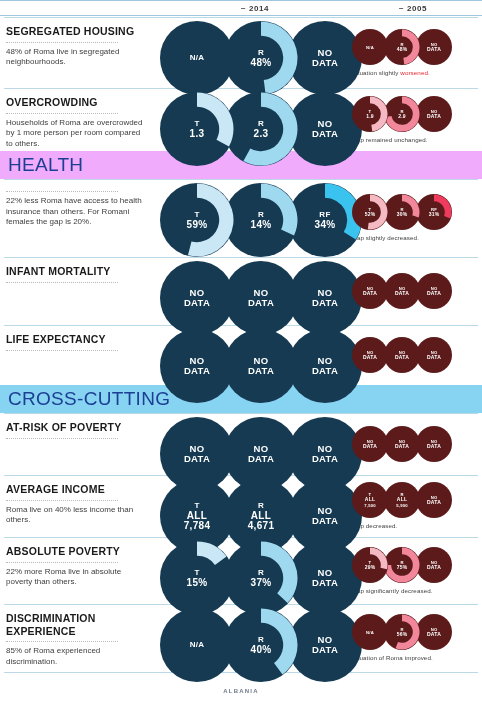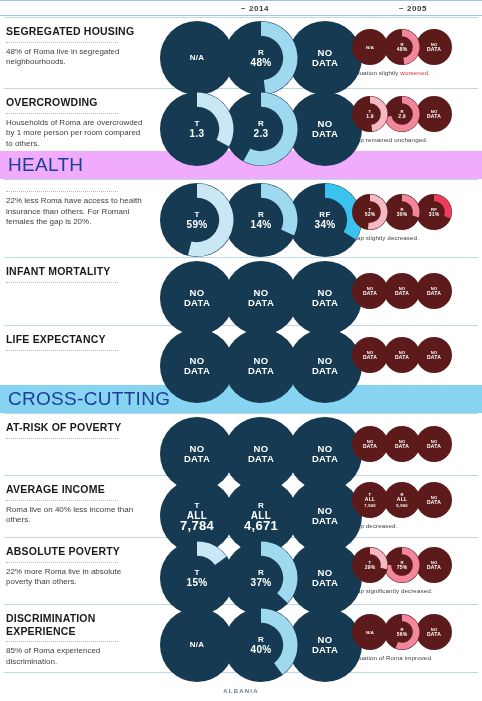--- a/index.html
+++ b/index.html
@@ -49,21 +49,21 @@
   .big-group { position:absolute; top:0; left:160px; height:100%; }
   .donut-big { position:absolute; width:74px; height:74px; }
   .donut-big svg { display:block; width:74px; height:74px; }
   .dlabel {
     position:absolute; left:0; top:0; width:74px; height:74px;
     display:flex; flex-direction:column; align-items:center; justify-content:center;
     color:#ffffff; font-weight:700; text-align:center; pointer-events:none;
   }
   .dlabel .l1 { font-size:8px; line-height:9.5px; letter-spacing:.3px; }
   .dlabel .l2 { font-size:10px; line-height:11px; letter-spacing:.3px; }
-  .dlabel .l3 { font-size:13px; line-height:10px; letter-spacing:.3px; }
+  .dlabel .l3 { font-size:10px; line-height:10px; letter-spacing:.3px; }
   .dlabel.nodata .l1, .dlabel.nodata .l2 { font-size:9.5px; line-height:10.5px; }
 
   
   .small-group { position:absolute; top:0; left:352px; }
   .donut-sm { position:absolute; width:36px; height:36px; }
   .donut-sm svg { display:block; width:36px; height:36px; }
   .slabel {
     position:absolute; left:0; top:0; width:36px; height:36px;
     display:flex; flex-direction:column; align-items:center; justify-content:center;
     color:#ffffff; font-weight:700; text-align:center; pointer-events:none;

